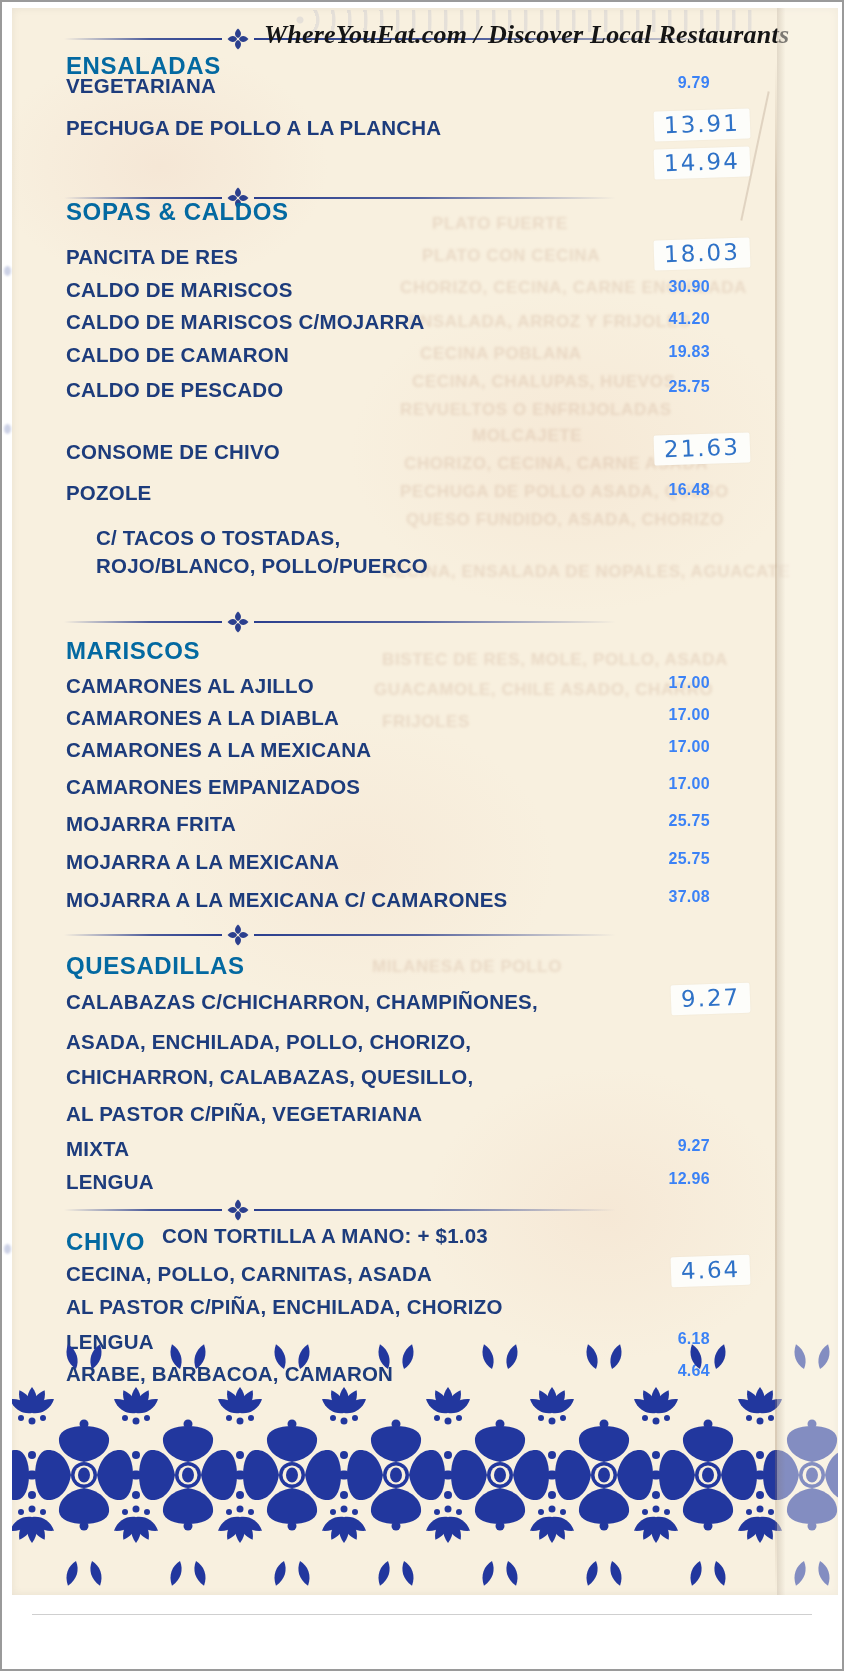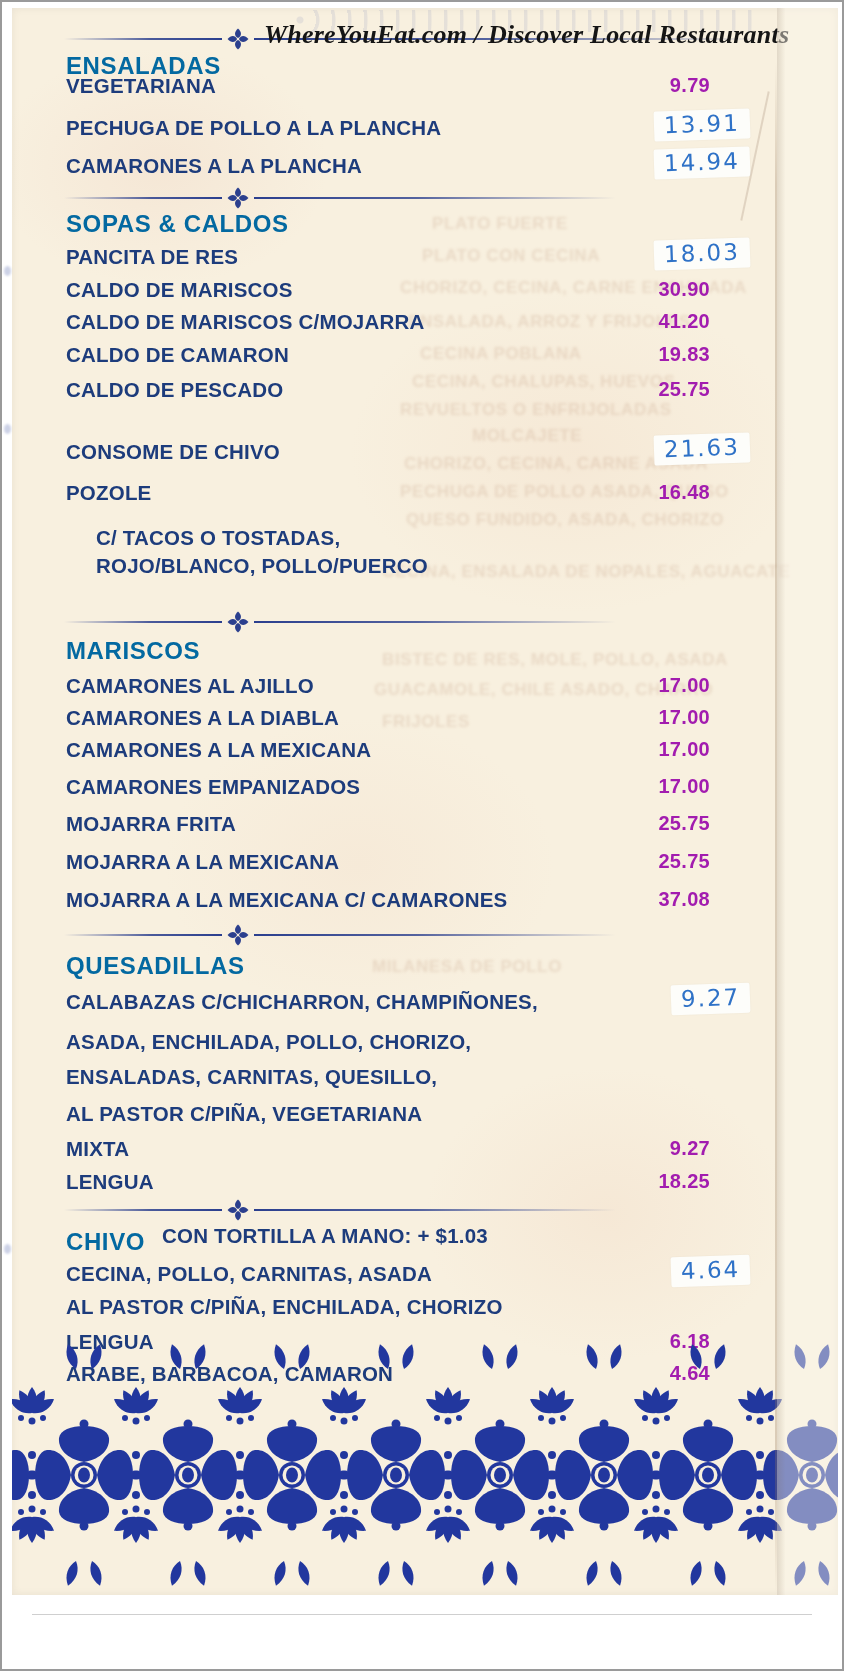--- a/index.html
+++ b/index.html
@@ -33,21 +33,21 @@
   .divider .dl.left{width:158px;background:linear-gradient(90deg, rgba(43,63,142,0), rgba(43,63,142,.85) 55%, #2b3f8e);}
   .divider .dl.right{flex:1;background:linear-gradient(90deg,#2b3f8e, rgba(43,63,142,.8) 45%, rgba(43,63,142,0));}
   .divider svg{margin:0 5px;flex:0 0 auto;}
   .sec-header{
     position:absolute;left:64px;font-weight:700;font-size:24px;color:#0369a1;
     letter-spacing:.6px;white-space:nowrap;
   }
   .row{position:absolute;left:64px;right:132px;height:26px;font-weight:700;font-size:20.5px;color:#1d3c7c;letter-spacing:.2px;}
   .row.sub{left:94px;}
   .row .iname{white-space:nowrap;}
-  .price{position:absolute;right:0;top:0;font-weight:700;font-size:20px;color:#a21caf;letter-spacing:.3px;}
+  .price{position:absolute;right:0;top:0;font-weight:700;font-size:16px;color:#3b82f6;letter-spacing:.3px;}
   .hwpatch{
     position:absolute;right:-40px;top:-6px;background:#fdfdfa;border-radius:2px;
     padding:1px 10px 3px 10px;transform:rotate(-2deg);
     color:#2f72c7;font-weight:400;font-size:23px;letter-spacing:2px;
     font-family:"DejaVu Sans", sans-serif;box-shadow:0 0 2px rgba(0,0,0,.05);
   }
   .ghost{
     position:absolute;font-weight:700;font-size:17px;color:#c09a7f;opacity:.26;
     filter:blur(1.6px);letter-spacing:.6px;white-space:nowrap;
   }
@@ -109,37 +109,36 @@
   <div class="sec-header" style="top:50px">ENSALADAS</div>
   <div class="row" style="top:72px">
     <span class="iname">VEGETARIANA</span>
     <span class="price">9.79</span>
   </div>
   <div class="row" style="top:114px">
     <span class="iname">PECHUGA DE POLLO A LA PLANCHA</span>
     <span class="hwpatch">13.91</span>
   </div>
   <div class="row" style="top:152px">
-    <span class="iname">CAMARONES A LA PLANCHA</span>
     <span class="hwpatch">14.94</span>
   </div>
 
   <div class="divider" style="top:187px;width:552px">
     <span class="dl left"></span>
     <svg width="22" height="22" viewBox="0 0 20 20">
       <g fill="#2b3f8e">
         <path d="M10,0.5 C13.6,3.6 13.6,7.4 10,9.2 C6.4,7.4 6.4,3.6 10,0.5 Z"></path>
         <path d="M10,19.5 C13.6,16.4 13.6,12.6 10,10.8 C6.4,12.6 6.4,16.4 10,19.5 Z"></path>
         <path d="M0.5,10 C3.6,6.4 7.4,6.4 9.2,10 C7.4,13.6 3.6,13.6 0.5,10 Z"></path>
         <path d="M19.5,10 C16.4,6.4 12.6,6.4 10.8,10 C12.6,13.6 16.4,13.6 19.5,10 Z"></path>
       </g>
     </svg>
     <span class="dl right"></span>
   </div>
-  <div class="sec-header" style="top:208px">SOPAS &amp; CALDOS</div>
+  <div class="sec-header" style="top:196px">SOPAS &amp; CALDOS</div>
   <div class="row" style="top:243px">
     <span class="iname">PANCITA DE RES</span>
     <span class="hwpatch">18.03</span>
   </div>
   <div class="row" style="top:276px">
     <span class="iname">CALDO DE MARISCOS</span>
     <span class="price">30.90</span>
   </div>
   <div class="row" style="top:308px">
     <span class="iname">CALDO DE MARISCOS C/MOJARRA</span>
@@ -224,32 +223,32 @@
   </div>
   <div class="sec-header" style="top:950px">QUESADILLAS</div>
   <div class="row" style="top:988px">
     <span class="iname">CALABAZAS C/CHICHARRON, CHAMPIÑONES,</span>
     <span class="hwpatch">9.27</span>
   </div>
   <div class="row" style="top:1028px">
     <span class="iname">ASADA, ENCHILADA, POLLO, CHORIZO,</span>
   </div>
   <div class="row" style="top:1063px">
-    <span class="iname">ENSALADAS, CARNITAS, QUESILLO,</span>
+    <span class="iname">CHICHARRON, CALABAZAS, QUESILLO,</span>
   </div>
   <div class="row" style="top:1100px">
     <span class="iname">AL PASTOR C/PIÑA, VEGETARIANA</span>
   </div>
   <div class="row" style="top:1135px">
     <span class="iname">MIXTA</span>
     <span class="price">9.27</span>
   </div>
   <div class="row" style="top:1168px">
     <span class="iname">LENGUA</span>
-    <span class="price">18.25</span>
+    <span class="price">12.96</span>
   </div>
 
   <div class="divider" style="top:1199px;width:552px">
     <span class="dl left"></span>
     <svg width="22" height="22" viewBox="0 0 20 20">
       <g fill="#2b3f8e">
         <path d="M10,0.5 C13.6,3.6 13.6,7.4 10,9.2 C6.4,7.4 6.4,3.6 10,0.5 Z"></path>
         <path d="M10,19.5 C13.6,16.4 13.6,12.6 10,10.8 C6.4,12.6 6.4,16.4 10,19.5 Z"></path>
         <path d="M0.5,10 C3.6,6.4 7.4,6.4 9.2,10 C7.4,13.6 3.6,13.6 0.5,10 Z"></path>
         <path d="M19.5,10 C16.4,6.4 12.6,6.4 10.8,10 C12.6,13.6 16.4,13.6 19.5,10 Z"></path>

